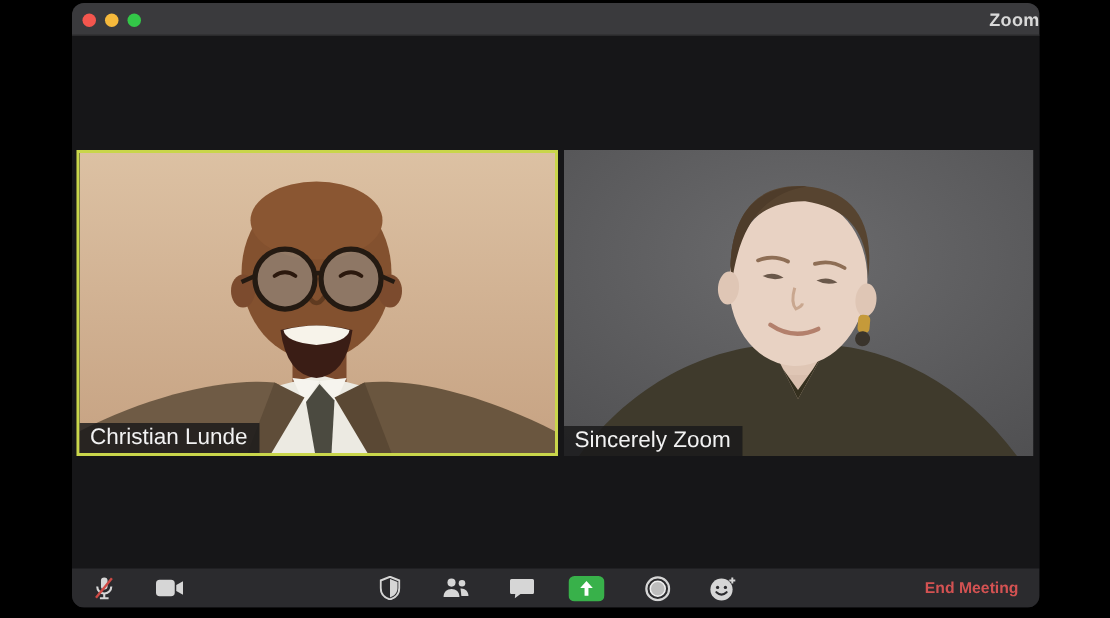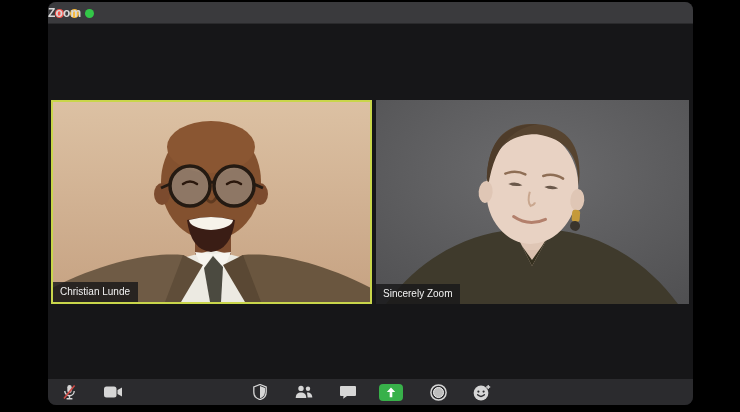--- a/index.html
+++ b/index.html
@@ -11,33 +11,33 @@
                 background:#17171a; border-radius:8px; overflow:hidden; }
 
   
   .titlebar { position:relative; height:22px; background:#3a3a3d;
               border-bottom:1px solid #2a2a2c; }
   .traffic { position:absolute; top:7px; width:9px; height:9px; border-radius:50%; cursor:default; }
   .t-close { left:7px;  background:#f4564e; }
   .t-min   { left:22px; background:#f6b93c; }
   .t-zoom  { left:37px; background:#33c748; }
   .win-title { position:absolute; left:0; right:0; top:0; height:22px; line-height:22px;
-               text-align:left; color:#d9d9d9; font-size:12px; font-weight:600;
+               text-align:right; color:#d9d9d9; font-size:12px; font-weight:600;
                letter-spacing:.2px; }
 
   
   .content { position:absolute; left:0; top:22px; width:645px; height:357px; background:#161618; }
 
   .tile { position:absolute; top:76px; height:204px; background:#242426; overflow:hidden; }
   .tile-left  { left:3px;   width:321px; border:2px solid #c9d64b; }
   .tile-right { left:328px; width:313px; }
   .tile svg { display:block; width:100%; height:100%; }
 
   .name-label { position:absolute; left:0; bottom:0; background:rgba(24,24,26,0.82);
-                color:#f2f2f2; font-size:10px; line-height:13px; padding:3px 8px 4px 7px;
+                color:#f2f2f2; font-size:15px; line-height:13px; padding:3px 8px 4px 7px;
                 white-space:nowrap; }
 
   
   .toolbar { position:absolute; left:0; bottom:0; width:645px; height:26px; background:#2b2b2e; }
   .tool-btn { position:absolute; top:0; width:32px; height:26px; display:flex;
               align-items:center; justify-content:center; cursor:pointer; }
   .tool-btn svg { display:block; }
   .end-meeting { position:absolute; right:14px; top:0; height:26px; line-height:26px;
                  color:#d35252; font-size:10.5px; font-weight:600; cursor:pointer; }
 </style>
@@ -205,16 +205,17 @@
       <div class="tool-btn" style="left:418px;">
         <svg width="18" height="17" viewBox="0 0 18 17">
           <circle cx="8" cy="9" r="7.4" fill="#d6d6d6"></circle>
           <circle cx="5.4" cy="7.6" r="1.1" fill="#2b2b2e"></circle>
           <circle cx="10.6" cy="7.6" r="1.1" fill="#2b2b2e"></circle>
           <path d="M4.6,10.8 Q8,14 11.4,10.8" fill="none" stroke="#2b2b2e" stroke-width="1.4" stroke-linecap="round"></path>
           <path d="M15.2,1 V5 M13.2,3 H17.2" stroke="#d6d6d6" stroke-width="1.3"></path>
         </svg>
       </div>
 
+      <div class="end-meeting">End Meeting</div>
     </div>
 
   </div>
 </div>
 
 </body></html>

